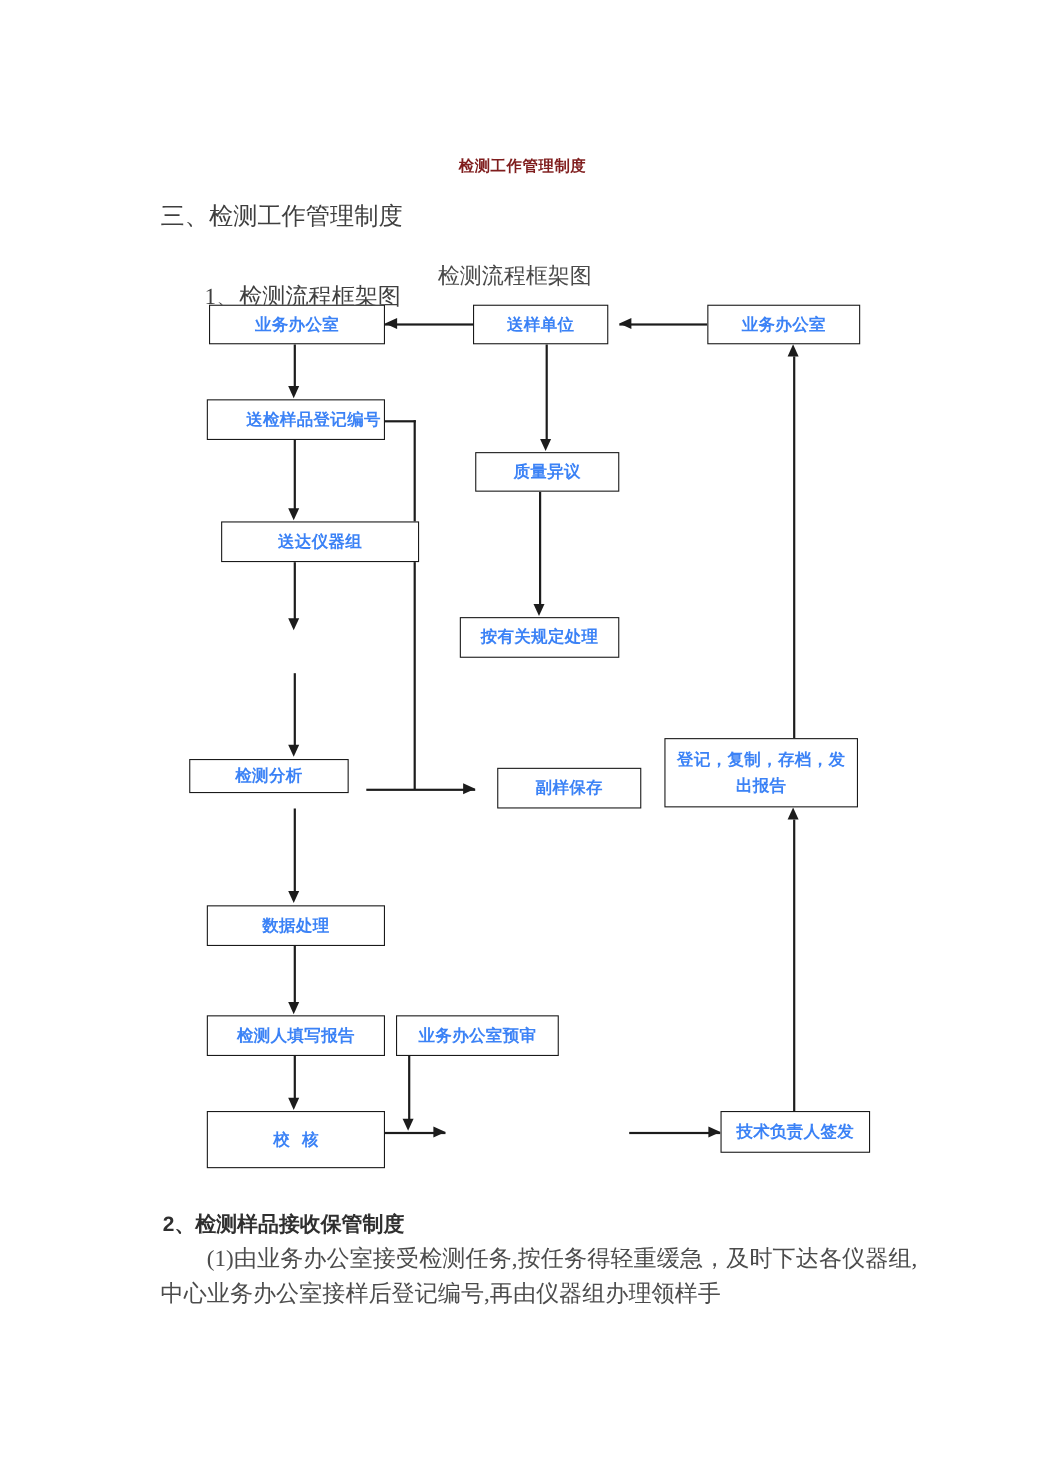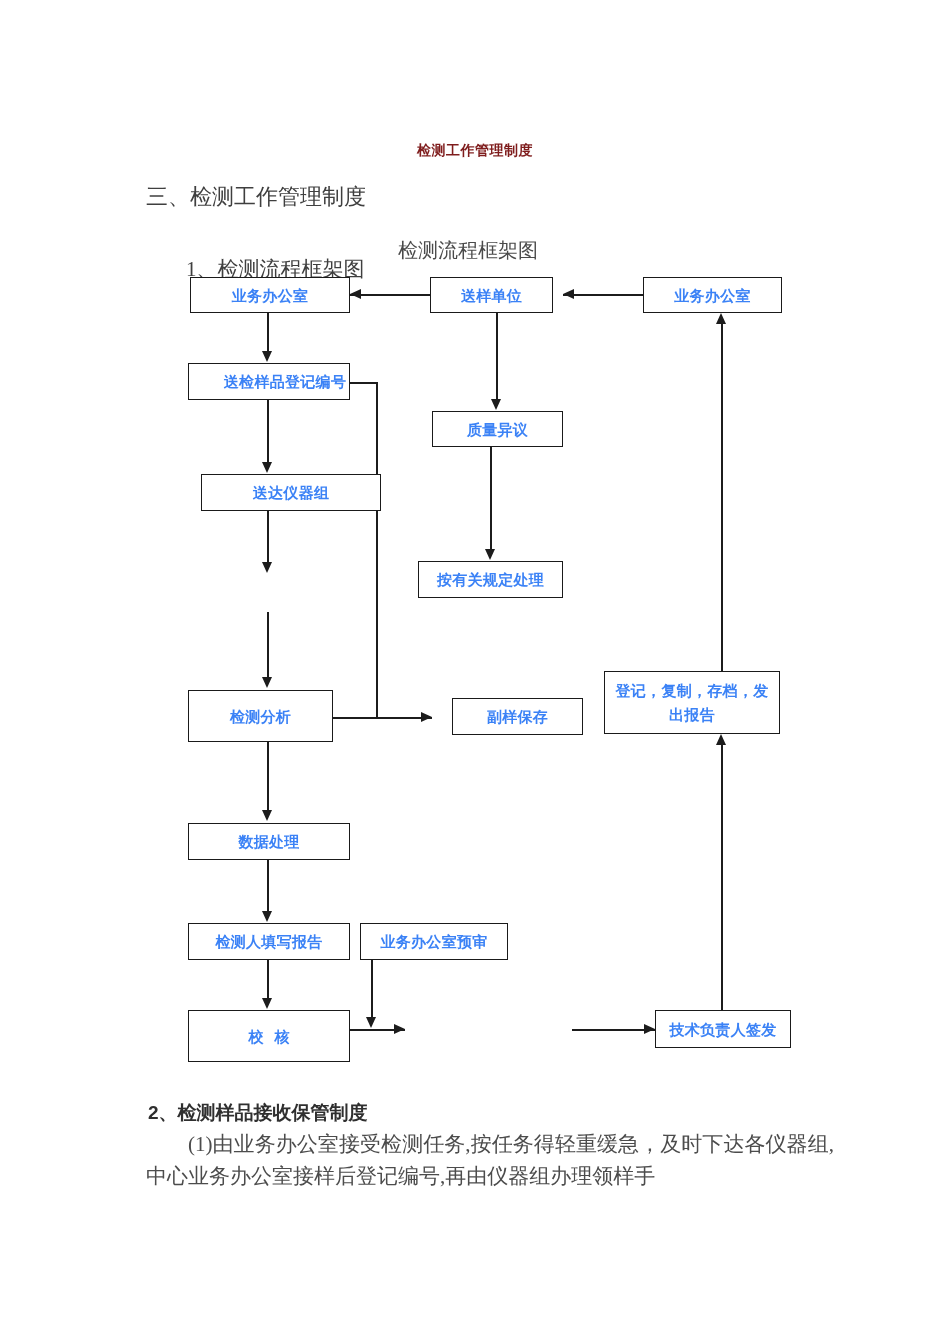--- a/index.html
+++ b/index.html
@@ -160,21 +160,21 @@
 
     <div class="node" style="left:430px; top:277px; width:123px; height:36px;">送样单位</div>
 
     <div class="node" style="left:643px; top:277px; width:139px; height:36px;">业务办公室</div>
 
     <div class="node" style="left:188px; top:363px; width:162px; height:37px;padding-left:32px;">送检样品登记编号</div>
 
     <div class="node" style="left:188px; top:474px; width:180px; height:37px;margin-left:13px;">送达仪器组</div>
 
 
-    <div class="node" style="left:188px; top:690px; width:145px; height:52px;">检测分析</div>
+    <div class="node" style="left:172px; top:690px; width:145px; height:31px;">检测分析</div>
 
     <div class="node" style="left:188px; top:823px; width:162px; height:37px;">数据处理</div>
 
     <div class="node" style="left:188px; top:923px; width:162px; height:37px;">检测人填写报告</div>
 
     <div class="node spaced" style="left:188px; top:1010px; width:162px; height:52px;">校核</div>
 
     <div class="node" style="left:432px; top:411px; width:131px; height:36px;">质量异议</div>
 
     <div class="node" style="left:418px; top:561px; width:145px; height:37px;">按有关规定处理</div>

